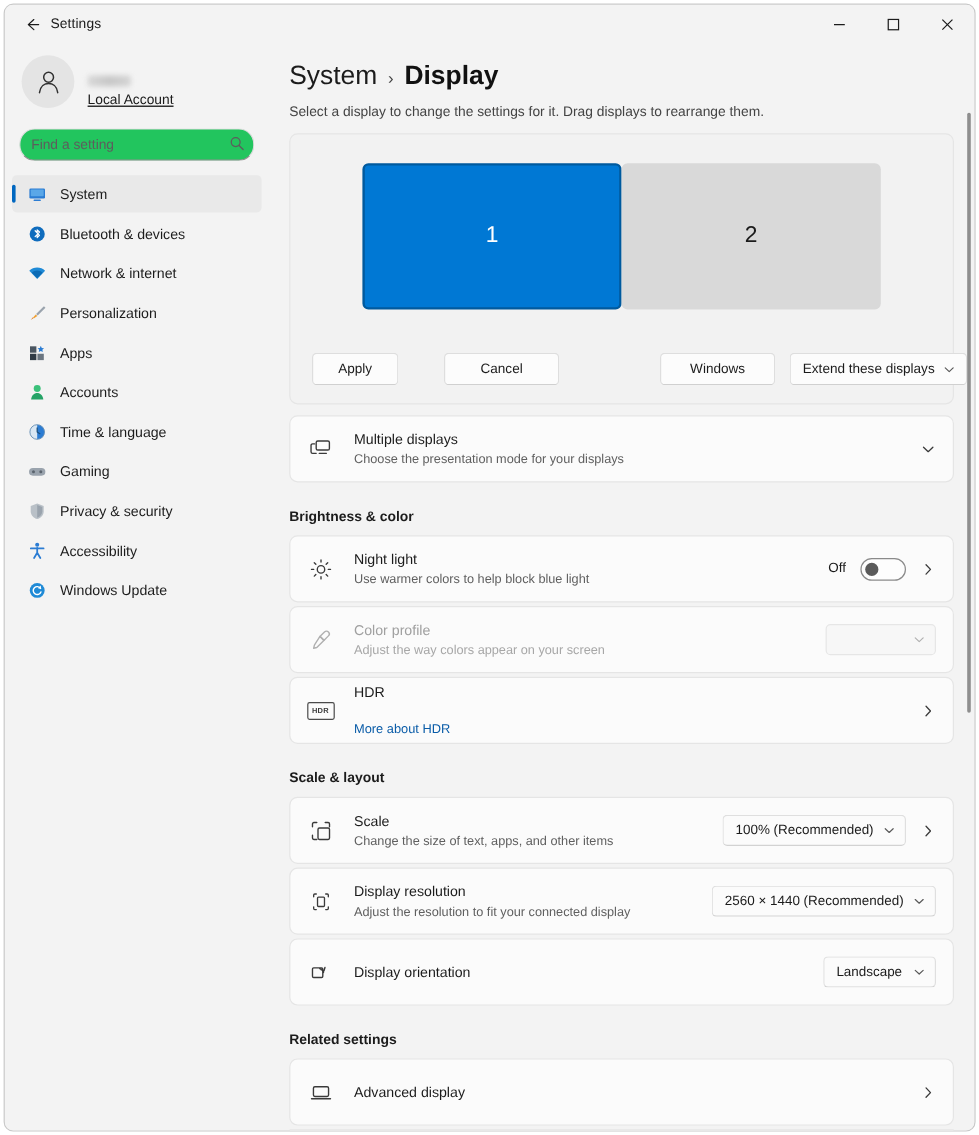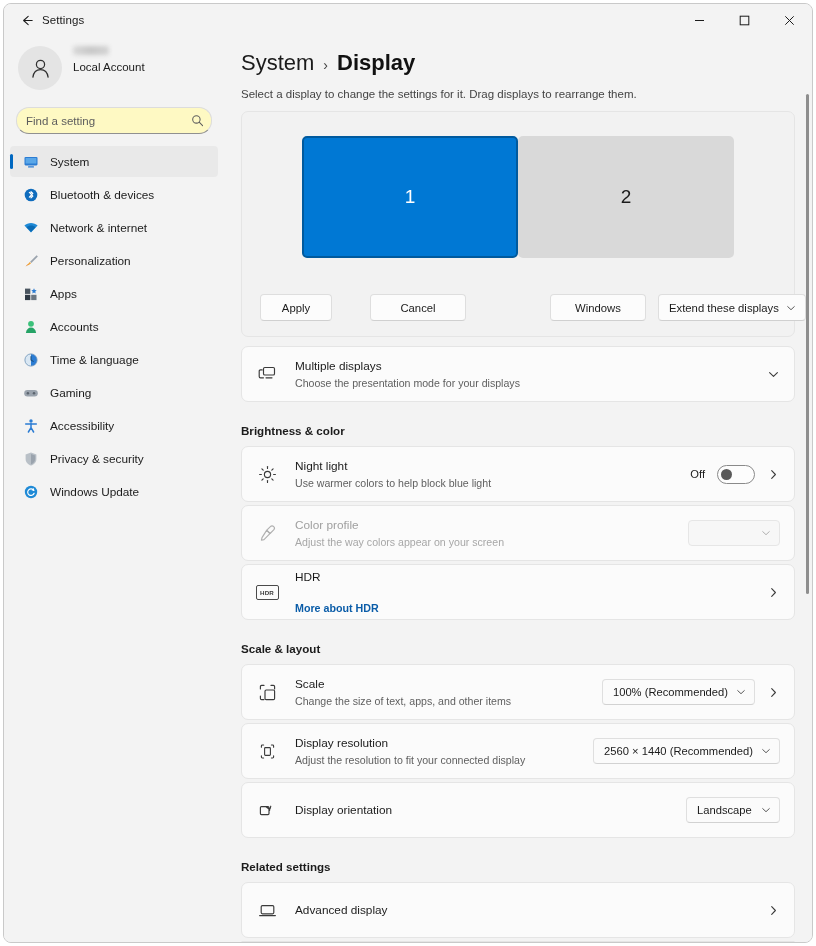--- a/index.html
+++ b/index.html
@@ -66,22 +66,23 @@
   
   .sidebar {
     position: absolute;
     left: 0; top: 32px;
     width: 220px;
     bottom: 0;
     background: #f3f3f3;
   }
   .account {
     display: flex;
-    align-items: flex-start;
+    align-items: flex-end;
     margin: 10px 0 0 14px;
+    text-decoration: underline;
   }
   .avatar {
     width: 44px; height: 44px;
     border-radius: 50%;
     background: #e4e4e4;
     display: flex; align-items: center; justify-content: center;
     flex: none;
   }
   .account-text { margin-left: 11px; }
   .acct-name-blur {
@@ -96,21 +97,21 @@
     color: #1b1b1b;
   }
   .search-wrap {
     margin: 17px 12px 0 12px;
     position: relative;
   }
   .search-box {
     width: 100%;
     height: 27px;
     box-sizing: border-box;
-    background: #fef9c3;
+    background: #22c55e;
     border: 1px solid #dcdcdc;
     border-bottom: 1px solid #909090;
     border-radius: 13px;
     font-family: "Liberation Sans", sans-serif;
     font-size: 11.5px;
     color: #1b1b1b;
     padding: 0 26px 0 9px;
     outline: none;
   }
   .search-box::placeholder { color: #5d5d5d; }
@@ -278,21 +279,21 @@
   }
   .row-sub {
     font-size: 10.6px;
     color: #5f5f5f;
     line-height: 14px;
     margin-top: 2px;
   }
   .row-link {
     font-size: 10.7px;
     color: #0a5ca8;
-    font-weight: 700;
+    font-weight: 400;
     line-height: 14px;
     margin-top: 16px;
   }
   .row-right {
     display: flex;
     align-items: center;
     flex: none;
     gap: 12px;
   }
   .chev-right { display: block; }
@@ -513,36 +514,36 @@
             <circle cx="4.9" cy="8.2" r="1.25" fill="#5b646e"></circle>
             <circle cx="11" cy="8.2" r="1.25" fill="#5b646e"></circle>
           </svg>
         </span>
         <span class="nav-label">Gaming</span>
       </div>
 
       <div class="nav-item">
         <span class="nav-ico">
           <svg width="16" height="16" viewBox="0 0 16 16">
+            <path d="M8 1.6 L13.4 3.6 V8 C13.4 11.2 11 13.6 8 14.6 C5 13.6 2.6 11.2 2.6 8 V3.6 Z" fill="#b9c0c7"></path>
+            <path d="M8 2.9 L12.2 4.5 V8 C12.2 10.5 10.4 12.5 8 13.4 Z" fill="#9aa3ad"></path>
+          </svg>
+        </span>
+        <span class="nav-label">Privacy &amp; security</span>
+      </div>
+
+      <div class="nav-item">
+        <span class="nav-ico">
+          <svg width="16" height="16" viewBox="0 0 16 16">
             <circle cx="8" cy="3" r="1.7" fill="#2b7cd3"></circle>
             <path d="M2.7 6 H13.3" stroke="#2b7cd3" stroke-width="1.5" stroke-linecap="round"></path>
             <path d="M8 5.6 V9.6 M8 9.6 L5.4 14 M8 9.6 L10.6 14" stroke="#2b7cd3" stroke-width="1.5" stroke-linecap="round" fill="none"></path>
           </svg>
         </span>
         <span class="nav-label">Accessibility</span>
-      </div>
-
-      <div class="nav-item">
-        <span class="nav-ico">
-          <svg width="16" height="16" viewBox="0 0 16 16">
-            <path d="M8 1.6 L13.4 3.6 V8 C13.4 11.2 11 13.6 8 14.6 C5 13.6 2.6 11.2 2.6 8 V3.6 Z" fill="#b9c0c7"></path>
-            <path d="M8 2.9 L12.2 4.5 V8 C12.2 10.5 10.4 12.5 8 13.4 Z" fill="#9aa3ad"></path>
-          </svg>
-        </span>
-        <span class="nav-label">Privacy &amp; security</span>
       </div>
 
       <div class="nav-item">
         <span class="nav-ico">
           <svg width="16" height="16" viewBox="0 0 16 16">
             <circle cx="8" cy="8" r="6.2" fill="#1f8ad6"></circle>
             <path d="M10.8 6.4 A3.3 3.3 0 1 0 11.1 9.3" fill="none" stroke="#ffffff" stroke-width="1.2" stroke-linecap="round"></path>
             <path d="M10.9 3.9 L11.2 6.7 L8.5 6.3 Z" fill="#ffffff"></path>
           </svg>
         </span>

